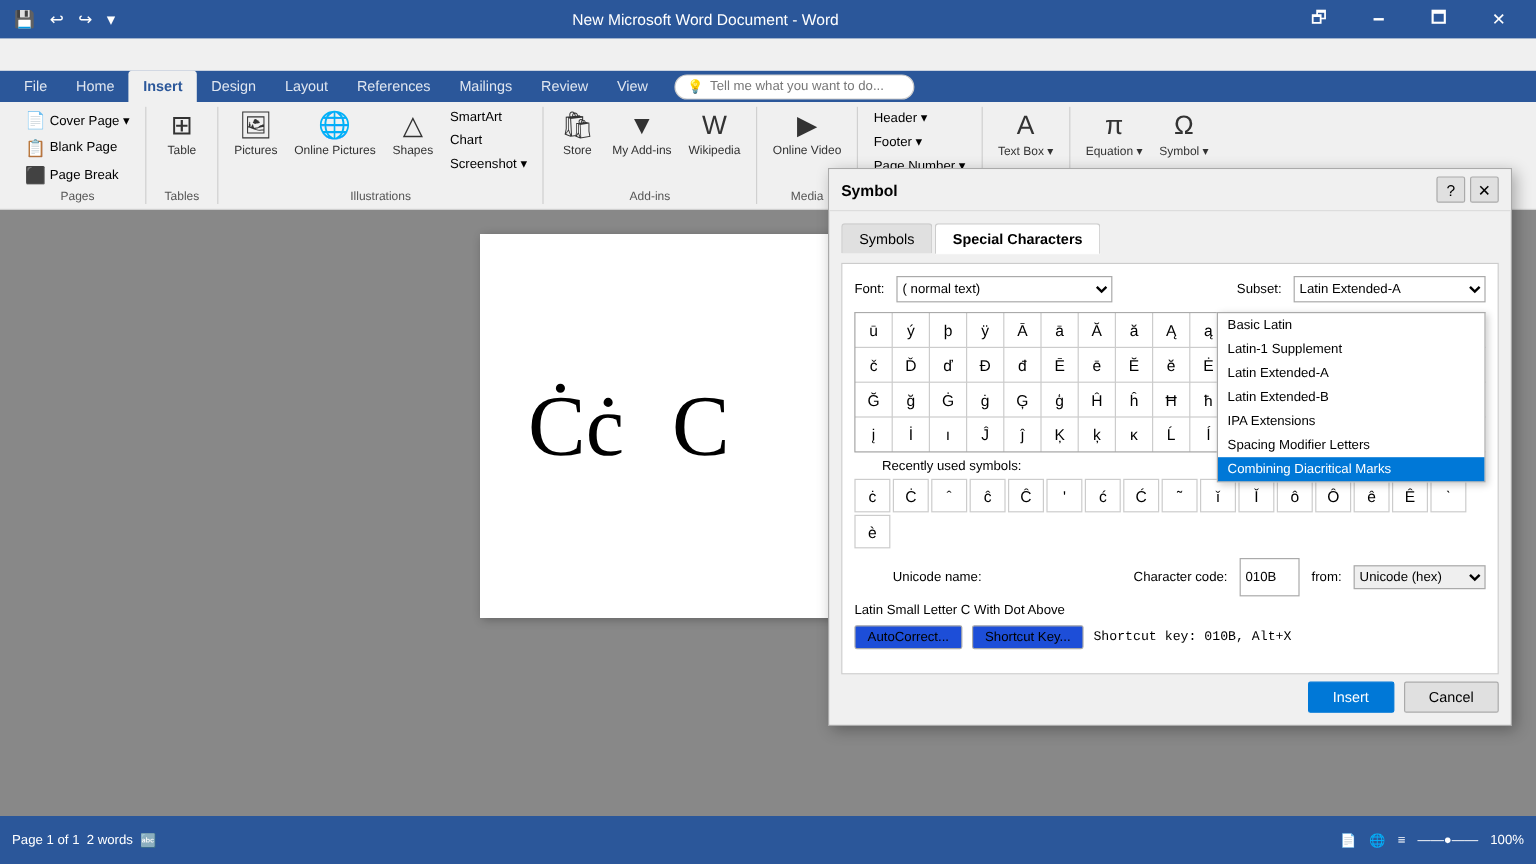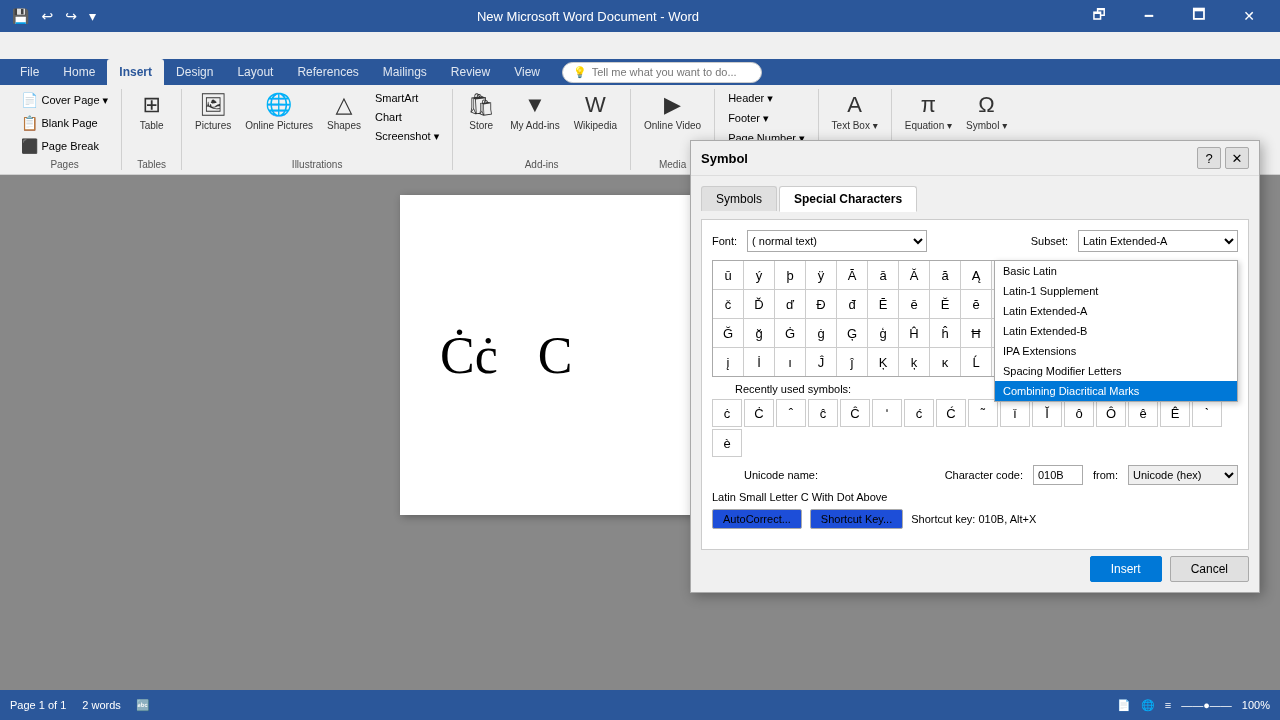--- a/index.html
+++ b/index.html
@@ -36,24 +36,24 @@
     .ribbon-btn-large .icon { font-size: 22px; color: #333; }
     .ribbon-btn-large .label { font-size: 10px; color: #333; text-align: center; margin-top: 2px; }
     .ribbon-btn-small { display: flex; align-items: center; gap: 3px; cursor: pointer; padding: 3px 5px; border-radius: 3px; font-size: 11px; white-space: nowrap; }
     .ribbon-btn-small .icon { font-size: 14px; }
     .ribbon-group-col { display: flex; flex-direction: column; gap: 1px; }
     .tell-me { background: white; border: 1px solid #ccc; border-radius: 12px; padding: 3px 10px; font-size: 11px; color: #777; width: 200px; display: flex; align-items: center; gap: 5px; cursor: text; align-self: center; margin-left: 10px; }
 
     
     .doc-area { background: #888; height: calc(720px - 32px - 72px - 22px); display: flex; align-items: flex-start; justify-content: center; padding: 20px; overflow: hidden; }
     .doc-page { background: white; width: 480px; height: 320px; box-shadow: 2px 2px 8px rgba(0,0,0,0.3); padding: 40px; display: flex; align-items: center; gap: 40px; }
-    .doc-char { font-size: 52px; font-family: serif; }
-
-    
-    .status-bar { background: #2b579a; height: 30px; display: flex; align-items: center; padding: 0 10px; gap: 16px; color: white; font-size: 11px; position: absolute; bottom: 0; width: 100%; }
+    .doc-char { font-size: 72px; font-family: serif; }
+
+    
+    .status-bar { background: #2b579a; height: 40px; display: flex; align-items: center; padding: 0 10px; gap: 6px; color: white; font-size: 11px; position: absolute; bottom: 0; width: 100%; }
     .status-right { margin-left: auto; display: flex; align-items: center; gap: 10px; }
 
     
     .dialog-overlay { position: absolute; top: 0; left: 0; width: 1280px; height: 720px; pointer-events: none; }
     .dialog {
       position: absolute;
       top: 140px;
       left: 690px;
       width: 570px;
       background: #f0f0f0;
@@ -87,41 +87,41 @@
     .font-select { width: 180px; height: 22px; font-size: 11px; border: 1px solid #aaa; background: white; }
     .subset-label { font-size: 11px; margin-left: auto; }
     .subset-select { width: 160px; height: 22px; font-size: 11px; border: 1px solid #aaa; background: white; }
 
     
     .symbol-grid { display: grid; grid-template-columns: repeat(17, 30px); gap: 1px; background: #ccc; border: 1px solid #aaa; margin-bottom: 6px; position: relative; }
     .symbol-cell { width: 30px; height: 28px; background: white; display: flex; align-items: center; justify-content: center; font-size: 13px; cursor: pointer; border: none; }
     .symbol-cell.selected { background: #0078d7; color: white; }
 
     
-    .subset-dropdown { position: absolute; right: 0; top: 30px; width: 244px; background: white; border: 1px solid #aaa; box-shadow: 2px 2px 6px rgba(0,0,0,0.2); z-index: 100; }
+    .subset-dropdown { position: absolute; right: 0; top: 30px; width: 224px; background: white; border: 1px solid #aaa; box-shadow: 2px 2px 6px rgba(0,0,0,0.2); z-index: 100; }
     .subset-option { padding: 4px 8px; font-size: 11px; cursor: pointer; }
     .subset-option.highlighted { background: #0078d7; color: white; }
 
     
     .recently-label { font-size: 11px; margin: 6px 0 4px; padding-left: 23px; }
     .recent-grid { display: flex; gap: 2px; flex-wrap: wrap; margin-bottom: 8px; }
     .recent-cell { width: 30px; height: 28px; background: white; border: 1px solid #ccc; display: flex; align-items: center; justify-content: center; font-size: 13px; cursor: pointer; }
 
     
     .char-info-row { display: flex; align-items: center; gap: 10px; margin-bottom: 6px; }
     .char-info-label { font-size: 11px; padding-left: 32px; }
     .char-code-label { font-size: 11px; }
-    .char-code-input { width: 50px; height: 20px; border: 1px solid #aaa; font-size: 11px; padding: 1px 4px; }
+    .char-code-input { width: 50px; height: 32px; border: 1px solid #aaa; font-size: 11px; padding: 1px 4px; }
     .from-label { font-size: 11px; }
     .from-select { width: 110px; height: 20px; font-size: 11px; border: 1px solid #aaa; }
 
     
     .shortcut-row { display: flex; align-items: center; gap: 8px; margin-bottom: 10px; }
     .shortcut-btn { padding: 3px 10px; font-size: 11px; border: 1px solid #aaa; background: #1d4ed8; cursor: pointer; border-radius: 2px; }
-    .shortcut-key-text { font-size: 11px; }
+    .shortcut-key-text { font-size: 11px; font-family: Liberation Mono, monospace; }
 
     
     .action-row { display: flex; justify-content: flex-end; gap: 8px; padding-top: 6px; }
     .action-btn { padding: 5px 20px; font-size: 12px; border: 1px solid #aaa; cursor: pointer; border-radius: 2px; }
     .action-btn.primary { background: #0078d7; color: white; border-color: #0078d7; }
     .action-btn.secondary { background: #e0e0e0; }
   </style>
 </head>
 <body>
 

